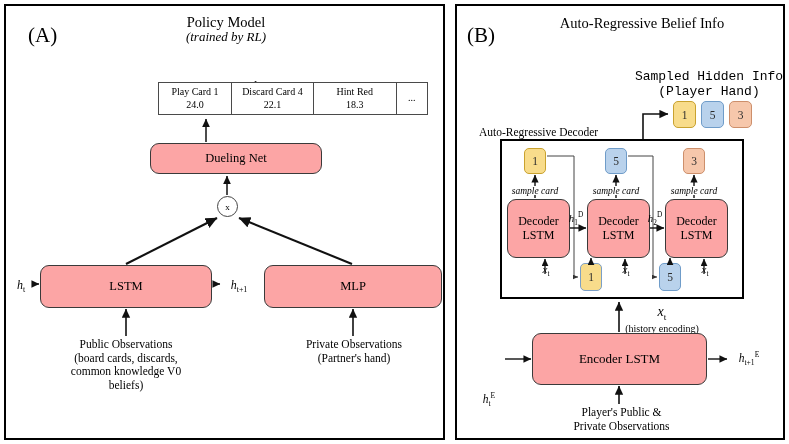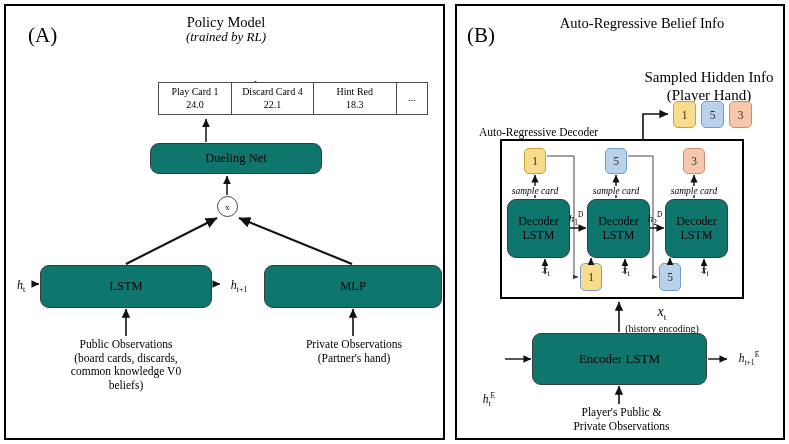--- a/index.html
+++ b/index.html
@@ -41,21 +41,21 @@
   }
   .title-main { font-size: 14.5px; }
   .title-sub  { font-size: 13px; font-style: italic; }
 
   
   .rbox {
     position: absolute;
     box-sizing: border-box;
     border: 1.2px solid #3a3a3a;
     border-radius: 9px;
-    background: #0f766e;
+    background: #fca5a5;
     display: flex;
     align-items: center;
     justify-content: center;
     text-align: center;
     font-size: 12.5px;
     line-height: 1.15;
   }
   .thickbox {
     position: absolute;
     box-sizing: border-box;
@@ -206,21 +206,21 @@
   </div>
 
   <div class="panel" id="panel-b">
 
     <div class="panel-letter" style="left:10px; top:17px;">(B)</div>
 
     <div class="title-block" style="left:50px; top:9px; width:270px;">
       <div class="title-main">Auto-Regressive Belief Info</div>
     </div>
 
-    <div class="lbl" style="left:172px; top:63px; width:160px; font-size:15px;">Sampled Hidden Info
+    <div class="lbl" style="left:172px; top:63px; width:160px; font-size:13px;font-family:Liberation Mono, monospace;">Sampled Hidden Info
 (Player Hand)</div>
 
     <div class="card card-y" style="left:216px; top:95px; width:23px; height:27px;">
       <span>1</span>
     </div>
     <div class="card card-b" style="left:244px; top:95px; width:23px; height:27px;">
       <span>5</span>
     </div>
     <div class="card card-r" style="left:272px; top:95px; width:23px; height:27px;">
       <span>3</span>

